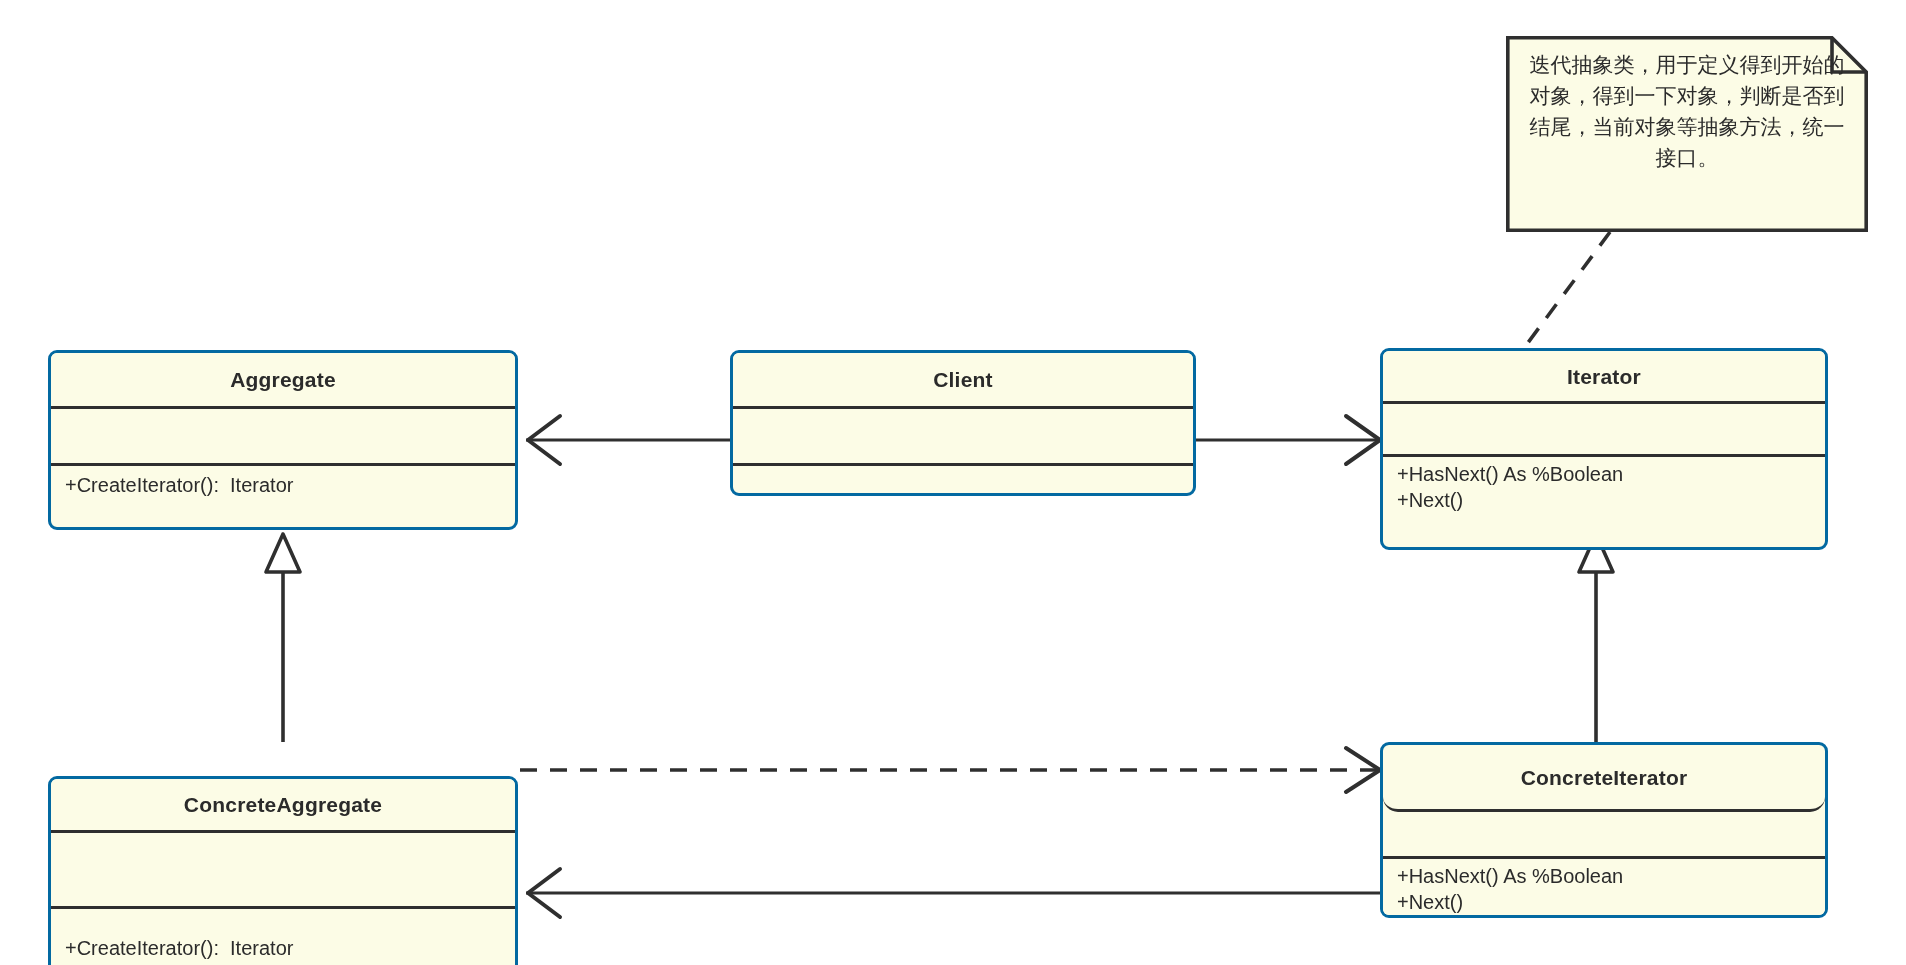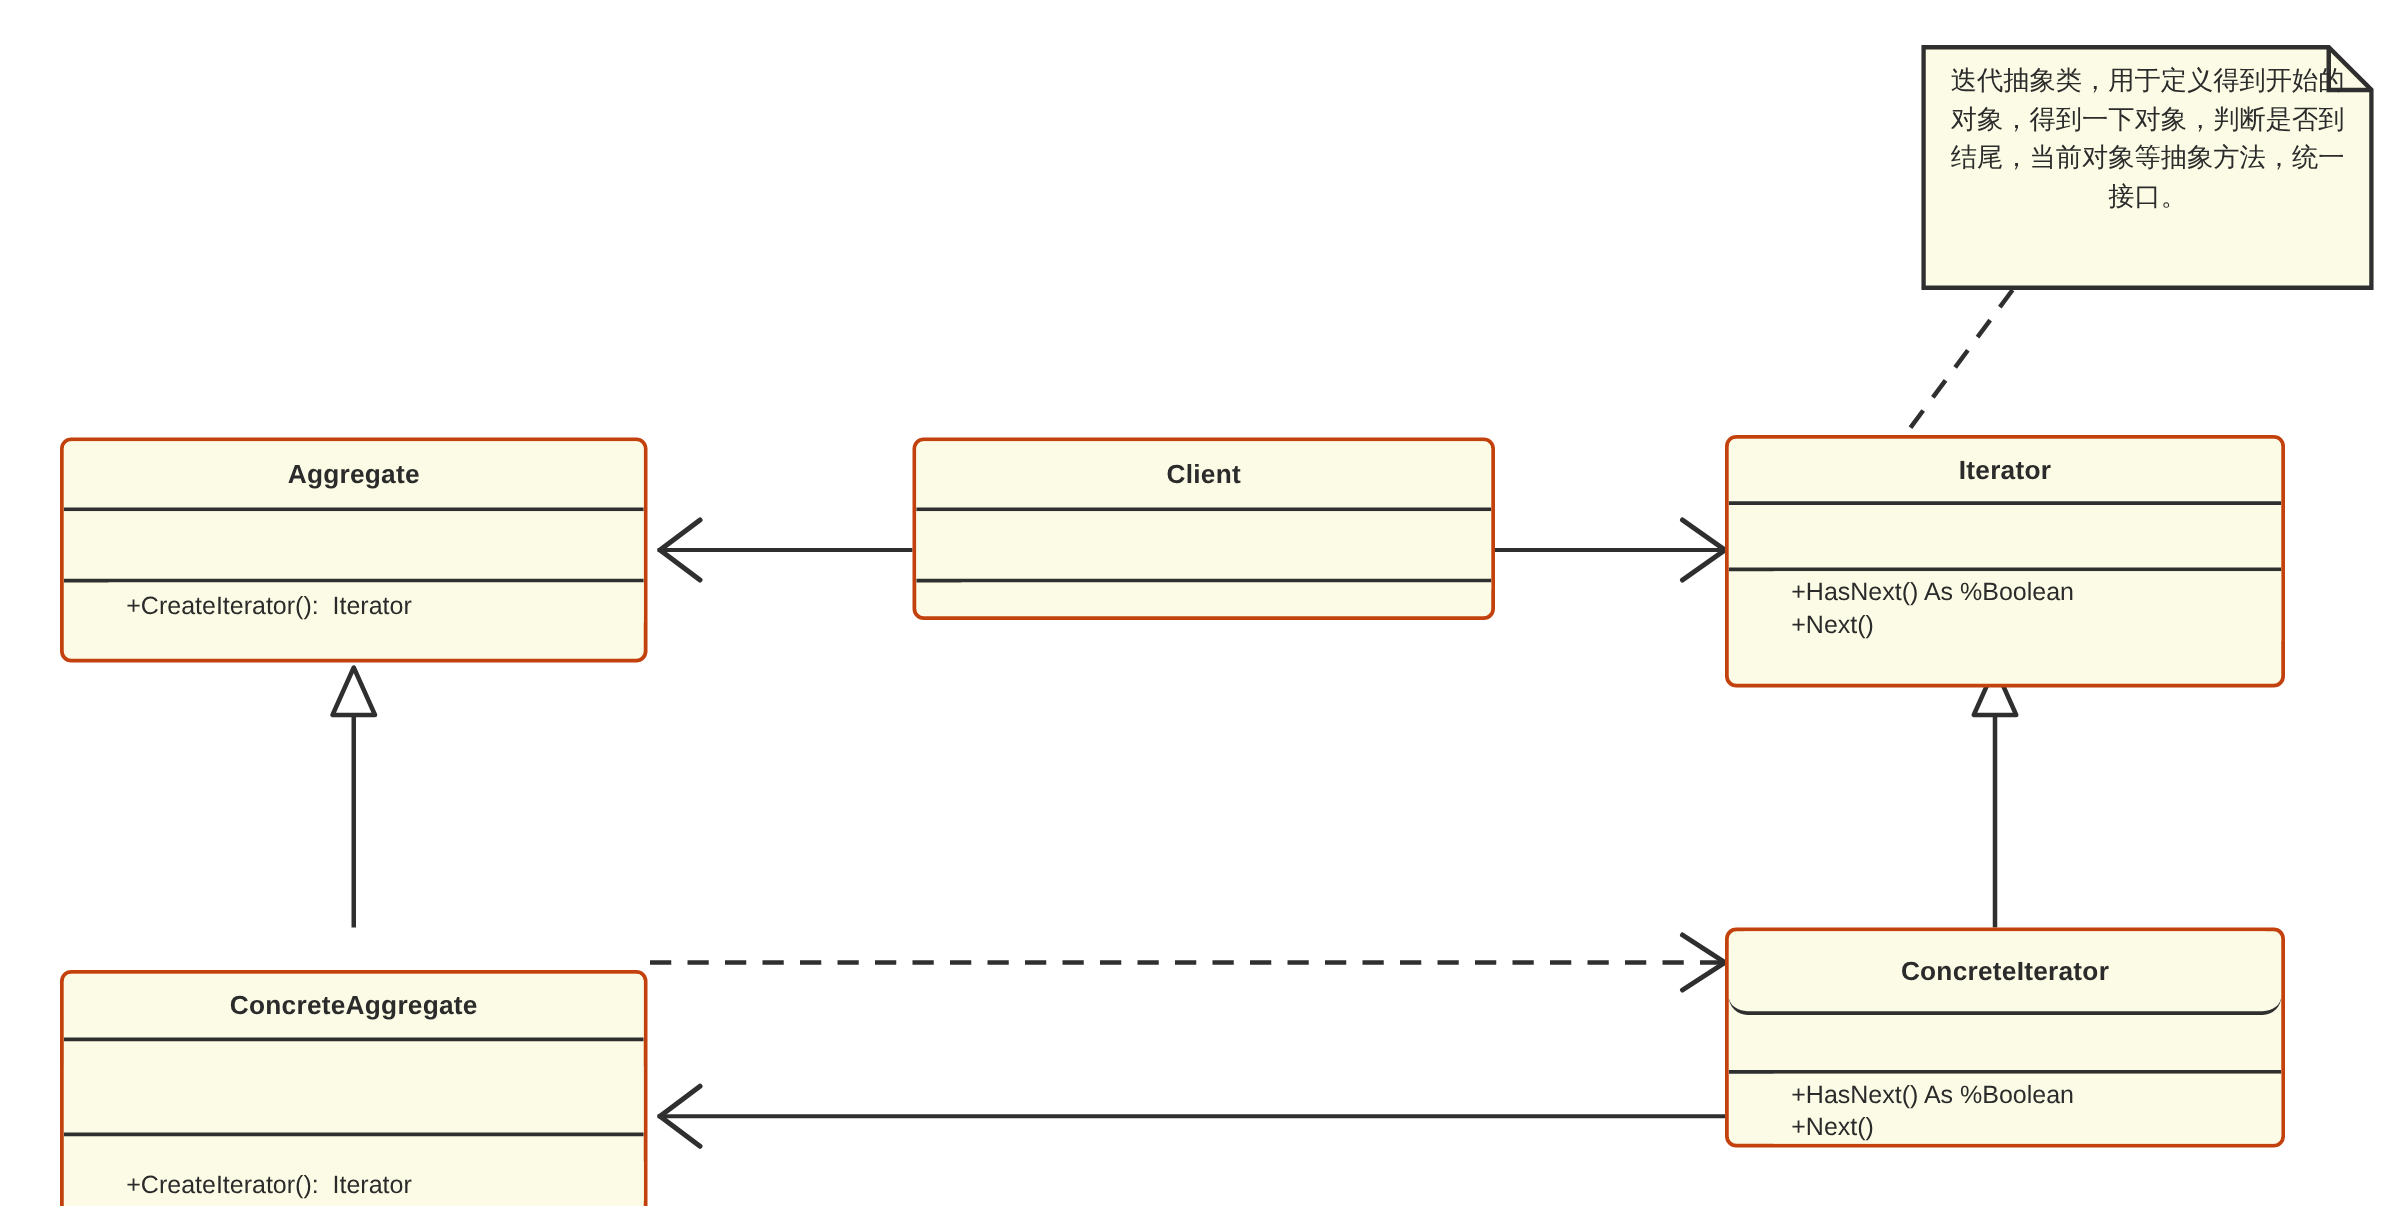--- a/index.html
+++ b/index.html
@@ -30,21 +30,21 @@
     width: 1906px;
     height: 965px;
     z-index: 1;
   }
   
   .uml-class {
     position: absolute;
     z-index: 2;
     box-sizing: border-box;
     background: #fcfce6;
-    border: 3px solid #c2410c;
+    border: 3px solid #0369a1;
     border-radius: 9px;
     display: flex;
     flex-direction: column;
     overflow: hidden;
   }
   .uml-name {
     box-sizing: border-box;
     width: 100%;
     text-align: center;
     font-weight: bold;
@@ -61,34 +61,32 @@
     box-sizing: border-box;
     width: 100%;
     border-bottom: 3px solid #2f2f2f;
     background: #fcfce6;
   }
   .uml-ops {
     box-sizing: border-box;
     width: 100%;
     background: #fcfce6;
     padding: 6px 0 0 14px;
-    margin-left: 36px;
   }
   .uml-ops .op-line {
     font-size: 20px;
     line-height: 26px;
     white-space: pre;
     color: #2b2b2b;
   }
 
   
   #note-wrap {
     position: absolute;
     z-index: 2;
-    margin-left: 31px;
   }
   #note-wrap svg.note-shape {
     position: absolute;
     left: 0;
     top: 0;
   }
   #note-text {
     position: absolute;
     left: 0;
     top: 0;

